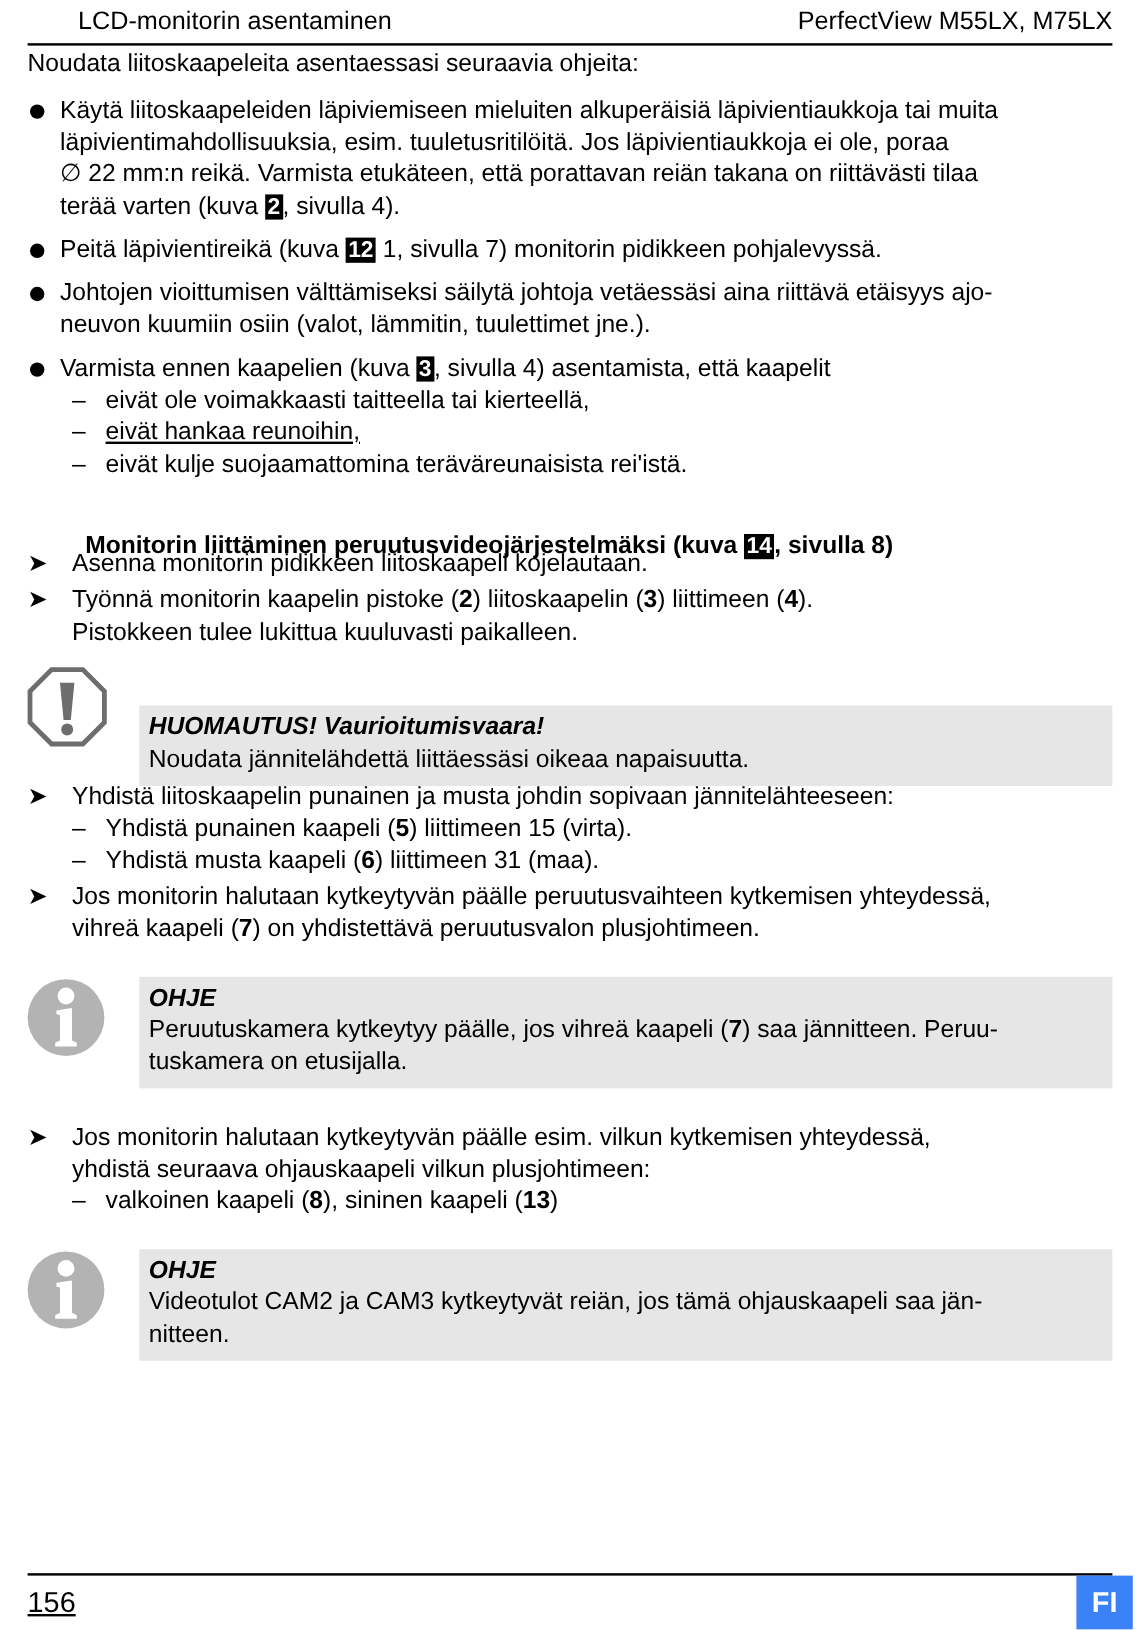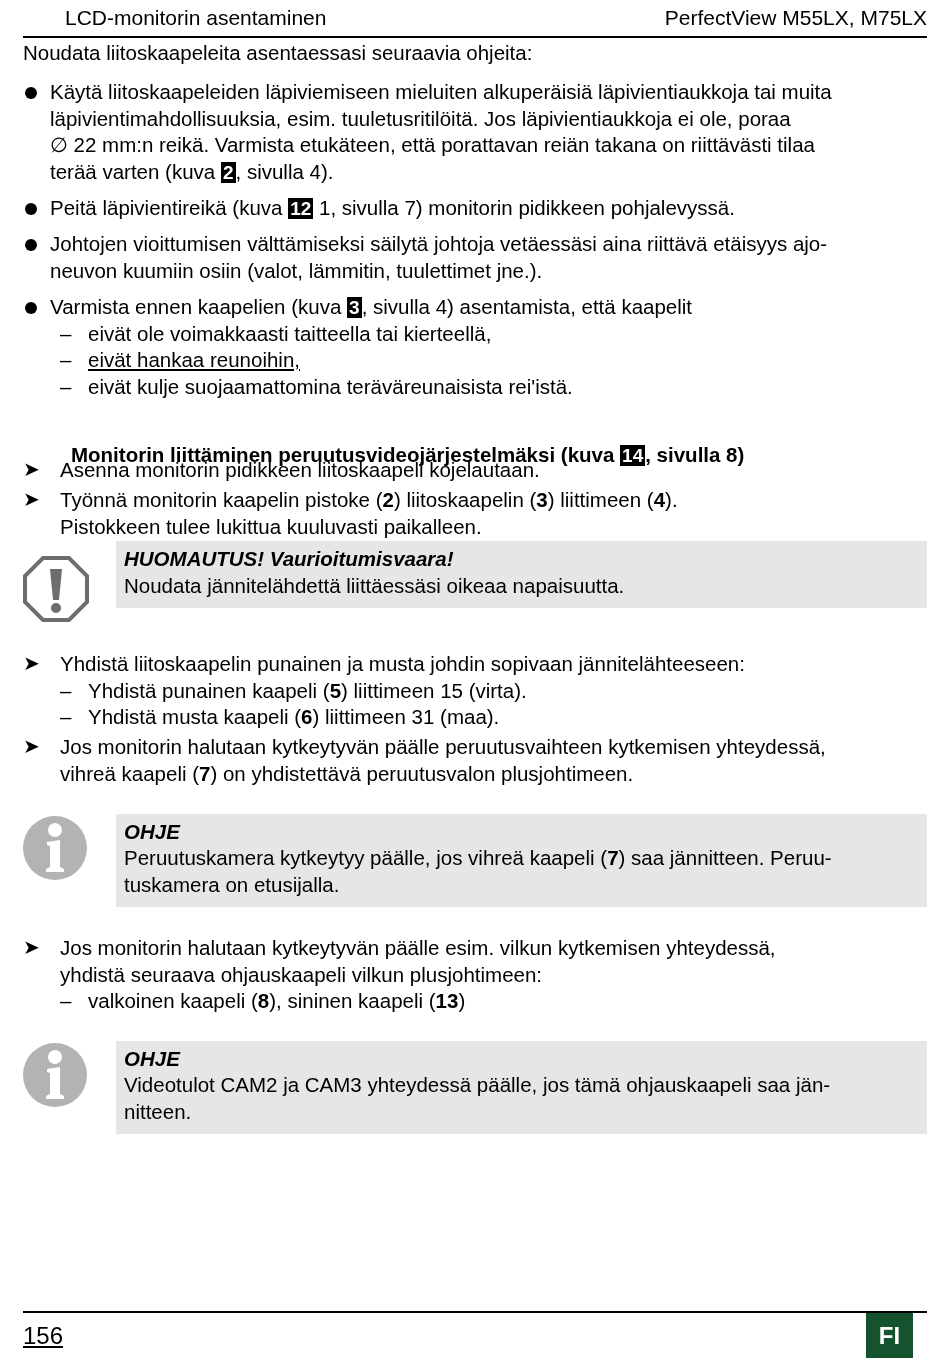--- a/index.html
+++ b/index.html
@@ -21,21 +21,21 @@
     .dash { display: inline-block; width: 28px; }
     .fig { display: inline-block; background: #000; color: #fff; font-weight: bold;
       padding: 0 2px; line-height: 21px; font-size: 19px; }
     .heading { font-weight: bold; font-size: 20.5px; }
     .box { position: absolute; left: 116px; right: 23px; background: #e6e6e6; }
     .box .ttl { font-weight: bold; font-style: italic; }
     .box-inner { padding: 4px 8px; line-height: 27px; }
     .icon { position: absolute; left: 22px; }
     .ftr { position: absolute; left: 23px; right: 23px; top: 1311px; border-top: 2px solid #000; }
     .pnum { position: absolute; left: 23px; top: 1322px; font-size: 24px; text-decoration: underline; }
-    .fi { position: absolute; right: 37px; top: 1313px; width: 47px; height: 45px; background: #14532d;
+    .fi { position: absolute; right: 6px; top: 1313px; width: 47px; height: 45px; background: #3b82f6;
       color: #fff; font-weight: bold; font-size: 24px; text-align: center; line-height: 46px; }
     b { font-weight: bold; }
   </style>
 </head>
 <body>
 
 <div class="hdr">
   <span class="hdr-left">LCD-monitorin asentaminen</span>
   <span class="hdr-right">PerfectView M55LX, M75LX</span>
 </div>
@@ -87,21 +87,21 @@
     <div class="line"><span>Työnnä monitorin kaapelin pistoke (</span><b>2</b><span>) liitoskaapelin (</span><b>3</b><span>) liittimeen (</span><b>4</b><span>).</span></div>
     <div class="line">Pistokkeen tulee lukittua kuuluvasti paikalleen.</div>
   </div>
 </div>
 
 <svg class="icon" style="top:555px;" width="68" height="68" viewBox="0 0 68 68">
   <polygon points="21,3 47,3 65,21 65,47 47,65 21,65 3,47 3,21" fill="#fff" stroke="#6d6d6d" stroke-width="4"></polygon>
   <path d="M28,14 L40,14 L37,45 L31,45 Z" fill="#6d6d6d"></path>
   <circle cx="34" cy="53" r="5" fill="#6d6d6d"></circle>
 </svg>
-<div class="box" style="top:541px; height:67px;">
+<div class="box" style="top:588px; height:67px;">
   <div class="box-inner">
     <div class="ttl">HUOMAUTUS! Vaurioitumisvaara!</div>
     <div>Noudata jännitelähdettä liittäessäsi oikeaa napaisuutta.</div>
   </div>
 </div>
 
 <div class="abs" style="top:651px;">
   <span class="arrow">➤</span>
   <div class="ind-arrow">
     <div class="line">Yhdistä liitoskaapelin punainen ja musta johdin sopivaan jännitelähteeseen:</div>
@@ -140,20 +140,20 @@
 </div>
 
 <svg class="icon" style="top:1042px;" width="66" height="66" viewBox="0 0 66 66">
   <circle cx="33" cy="33" r="32" fill="#b3b3b3"></circle>
   <circle cx="33" cy="15" r="7" fill="#fff"></circle>
   <path d="M25,27 L38,25 L38,52 L42,54 L42,57 L24,57 L24,54 L28,52 L28,31 L25,30 Z" fill="#fff"></path>
 </svg>
 <div class="box" style="top:1041px; height:93px;">
   <div class="box-inner">
     <div class="ttl">OHJE</div>
-    <div class="line">Videotulot CAM2 ja CAM3 yhteydessä päälle, jos tämä ohjauskaapeli saa jän-</div>
+    <div class="line">Videotulot CAM2 ja CAM3 kytkeytyvät reiän, jos tämä ohjauskaapeli saa jän-</div>
     <div class="line">nitteen.</div>
   </div>
 </div>
 
 <div class="ftr"></div>
 <div class="pnum">156</div>
 <div class="fi">FI</div>
 
 </body></html>

